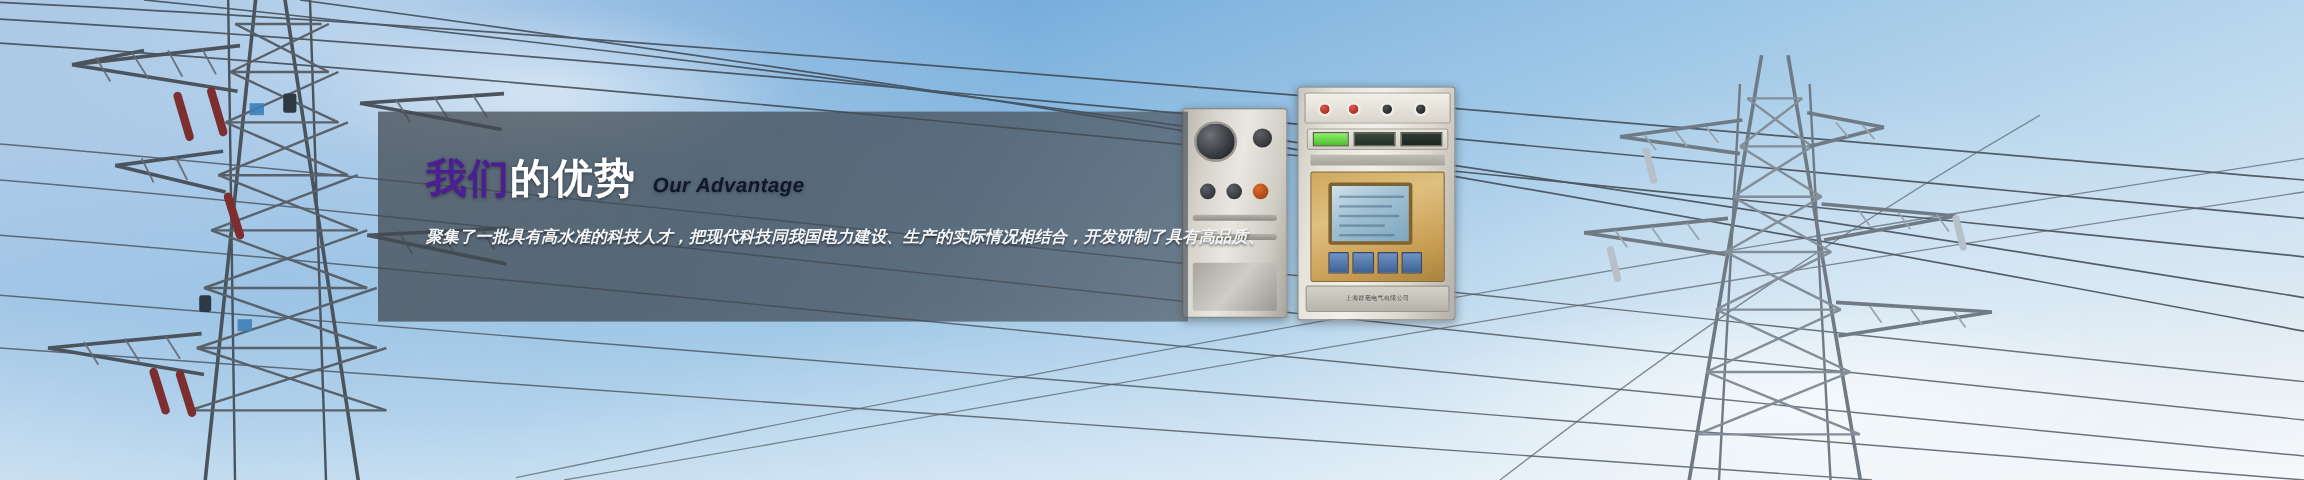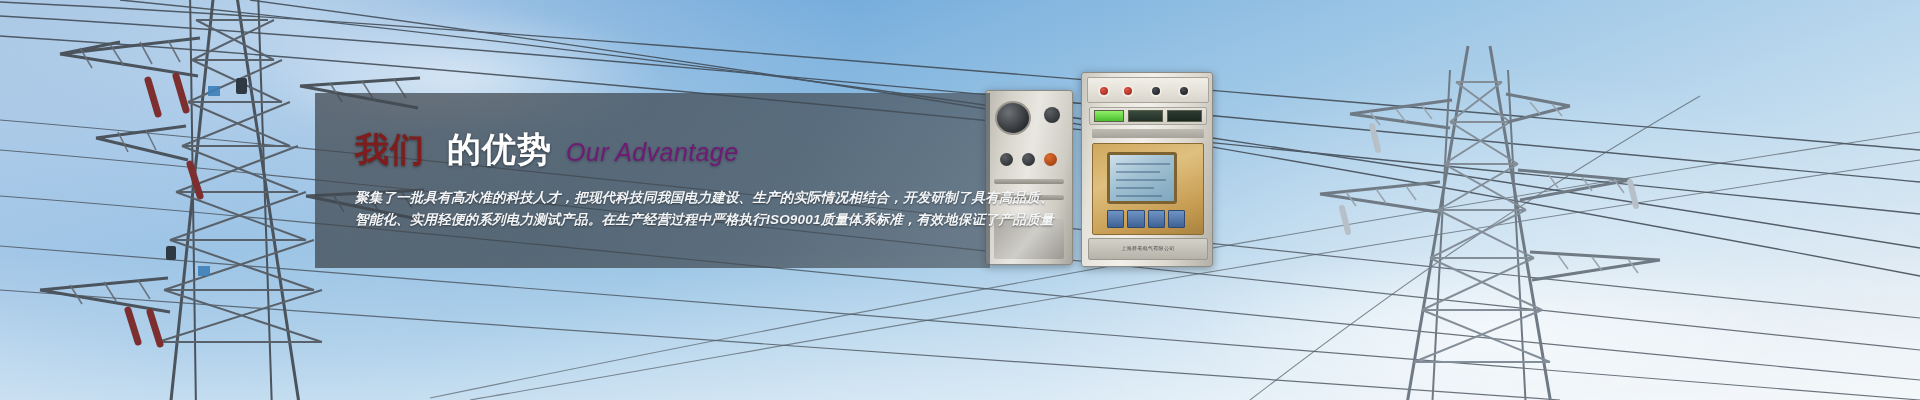--- a/index.html
+++ b/index.html
@@ -182,29 +182,30 @@
     margin-bottom: 16px;
   }
   .title-cn {
     font-size: 34px;
     font-weight: bold;
     letter-spacing: 1px;
     line-height: 1.05;
     white-space: nowrap;
     text-shadow: 0 1px 3px rgba(0,0,0,0.45);
   }
-  .title-cn .hl { color: #7f1d1d; font-family: Liberation Mono, monospace; }
-  .title-cn .rest { color: #ffffff; margin-left: 22px; }
+  .title-cn .hl { color: #4c1d95; font-family: Liberation Mono, monospace; }
+  .title-cn .rest { color: #ffffff; }
   .title-en {
-    font-size: 25px;
+    font-size: 17px;
     font-style: italic;
-    color: #701a75;
+    color: #0f172a;
     letter-spacing: 0.4px;
     white-space: nowrap;
     text-shadow: 0 1px 3px rgba(0,0,0,0.35);
+    font-weight: bold;
   }
 
   .body-text {
     font-size: 13.5px;
     line-height: 22.5px;
     color: #f3f5f7;
     font-style: italic;
     letter-spacing: 0.2px;
     text-shadow: 0 1px 2px rgba(0,0,0,0.45);
     font-weight: bold;
@@ -378,17 +379,16 @@
   <div class="content">
     <div class="title-row">
       <div class="title-cn">
         <span class="hl">我们</span><span class="rest">的优势</span>
       </div>
       <div class="title-en">Our Advantage</div>
     </div>
 
     <div class="body-text">
       <p>聚集了一批具有高水准的科技人才，把现代科技同我国电力建设、生产的实际情况相结合，开发研制了具有高品质、</p>
-      <p>智能化、实用轻便的系列电力测试产品。在生产经营过程中严格执行ISO9001质量体系标准，有效地保证了产品质量</p>
     </div>
   </div>
 
 </div>
 
 </body></html>

